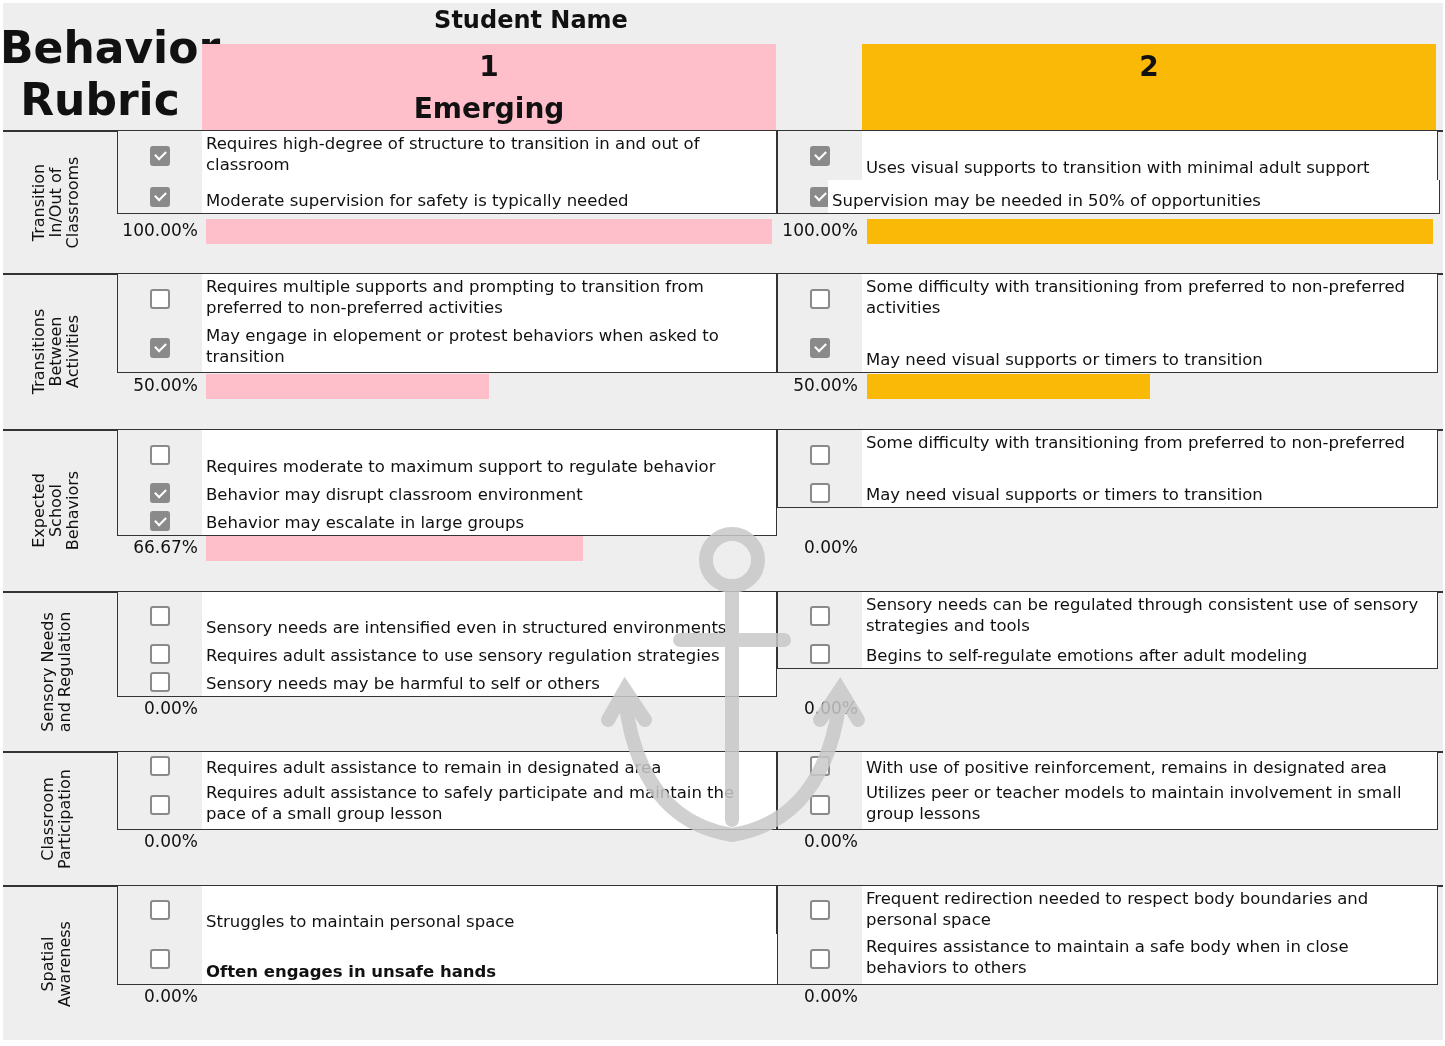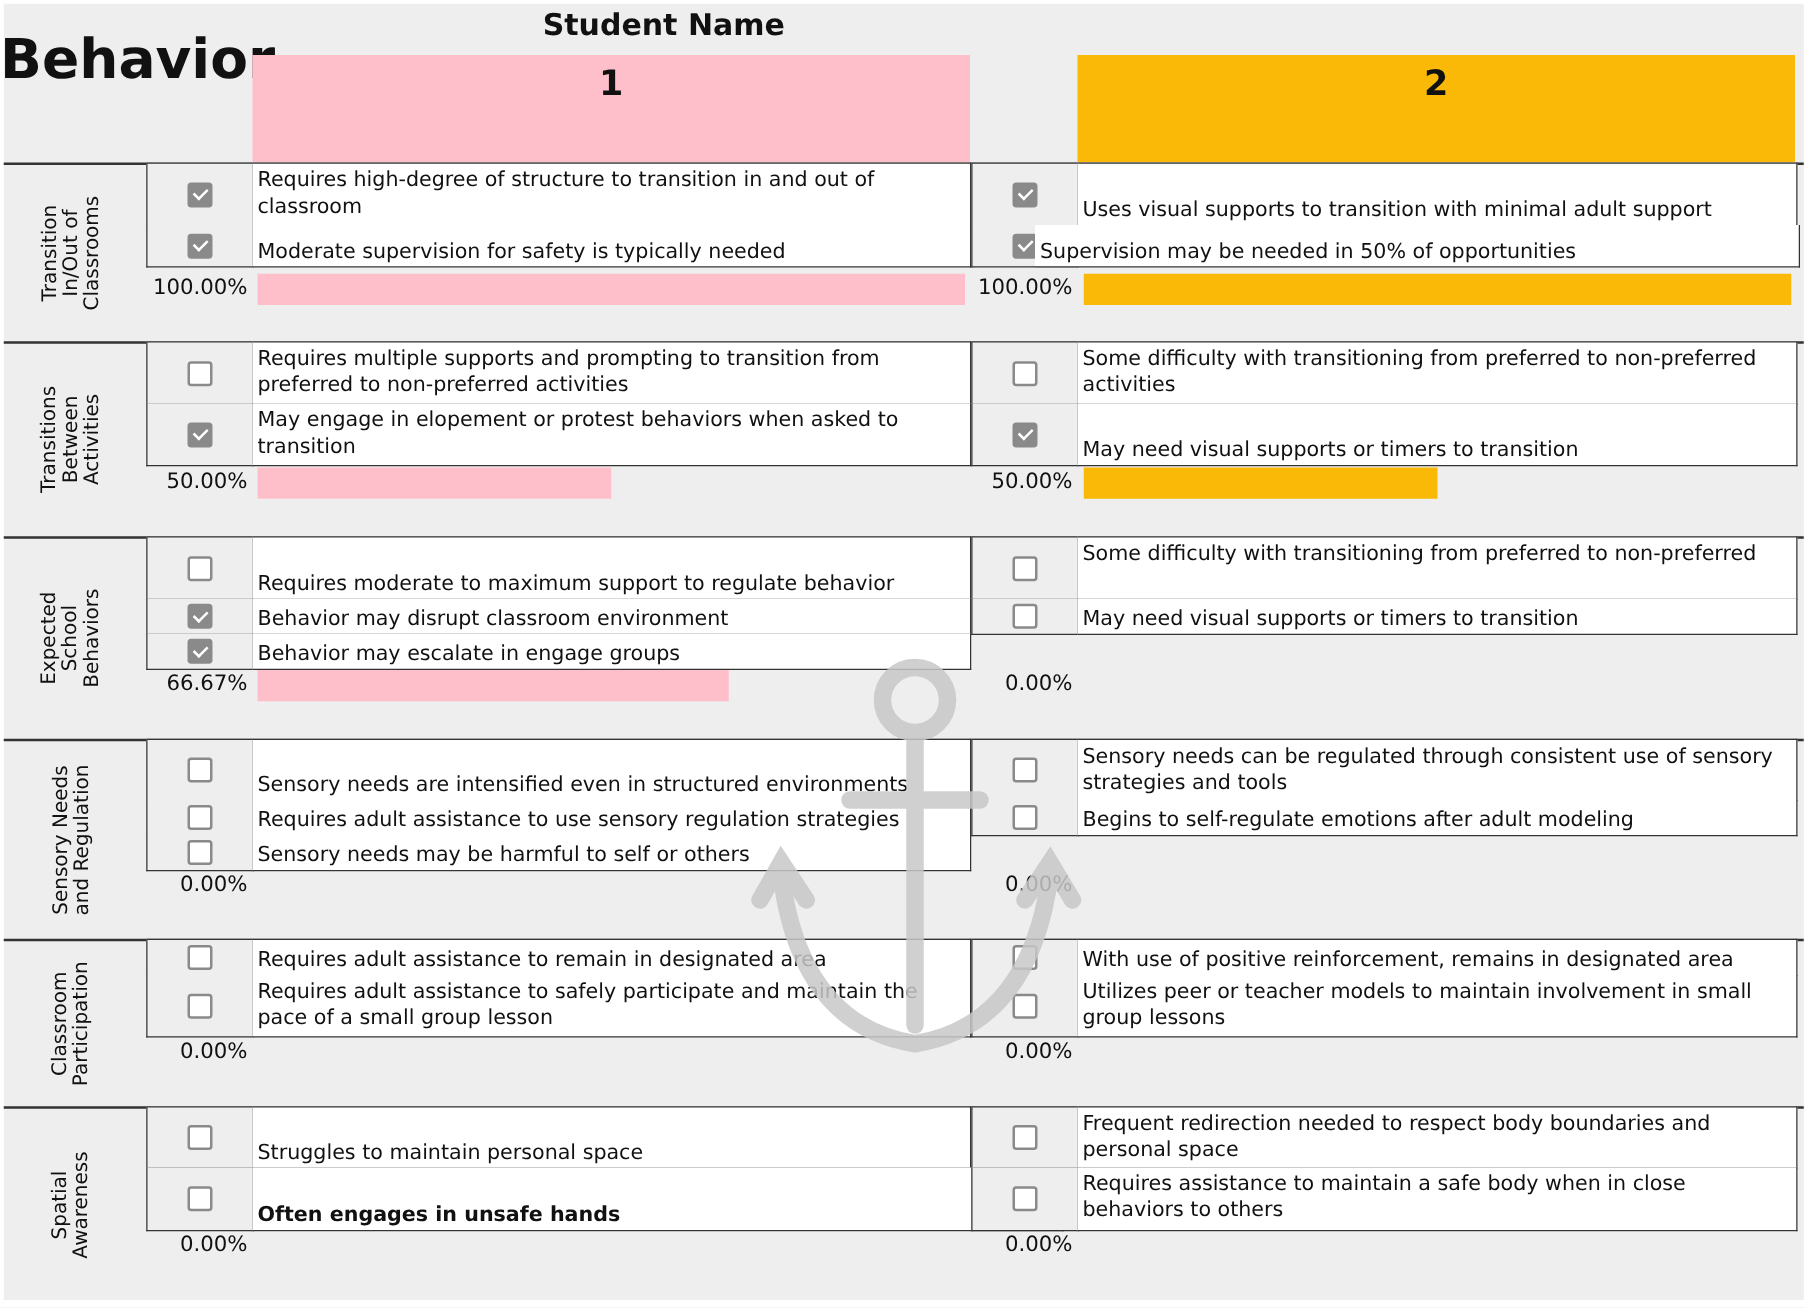--- a/index.html
+++ b/index.html
@@ -25,25 +25,27 @@
   .bar{position:absolute;height:25px;}
   .wm{position:absolute;left:0;top:0;pointer-events:none;}
 </style>
 </head>
 <body>
 
 <div class="sheet"></div>
 
 <div class="abs title">
   <div>Behavior</div>
+  <div>Rubric</div>
 </div>
 <div class="abs student">Student Name</div>
 
 <div class="abs hdr" style="left:202px;width:574px;background:#ffbfca;">
   <span class="num" style="margin-top:2px">1</span>
+  <span class="num">Emerging</span>
 </div>
 <div class="abs hdr" style="left:862px;width:574px;background:#f9b906;">
   <span class="num" style="margin-top:2px">2</span>
 </div>
 
 <div id="sections">
     <div class="section" style="top:130px;height:142px;"></div>
     <div class="cat" style="top:132px;height:140px;">
       <span>
         <div>Transition</div>
@@ -132,21 +134,21 @@
     <div class="cbcell" style="left:117px;top:479px;width:86px;height:29px;">
       <div class="cb on" role="checkbox" aria-checked="true"></div>
     </div>
     <div class="txcell" style="left:202px;top:479px;width:575px;height:29px;">
       <span>Behavior may disrupt classroom environment</span>
     </div>
     <div class="cbcell" style="left:117px;top:507px;width:86px;height:29px;">
       <div class="cb on" role="checkbox" aria-checked="true"></div>
     </div>
     <div class="txcell" style="left:202px;top:507px;width:575px;height:29px;">
-      <span>Behavior may escalate in engage groups</span>
+      <span>Behavior may escalate in large groups</span>
     </div>
     <div class="pct" style="left:118px;top:537px;width:80px;">66.67%</div>
     <div class="bar" style="left:206px;top:536px;width:377.35220000000004px;background:#ffbfca;"></div>
     <div class="cbcell first" style="left:777px;top:429px;width:86px;height:51px;">
       <div class="cb" role="checkbox" aria-checked="false"></div>
     </div>
     <div class="txcell first top" style="left:862px;top:429px;width:576px;height:51px;">
       <span>Some difficulty with transitioning from preferred to non-preferred</span>
     </div>
     <div class="cbcell" style="left:777px;top:479px;width:86px;height:29px;">

